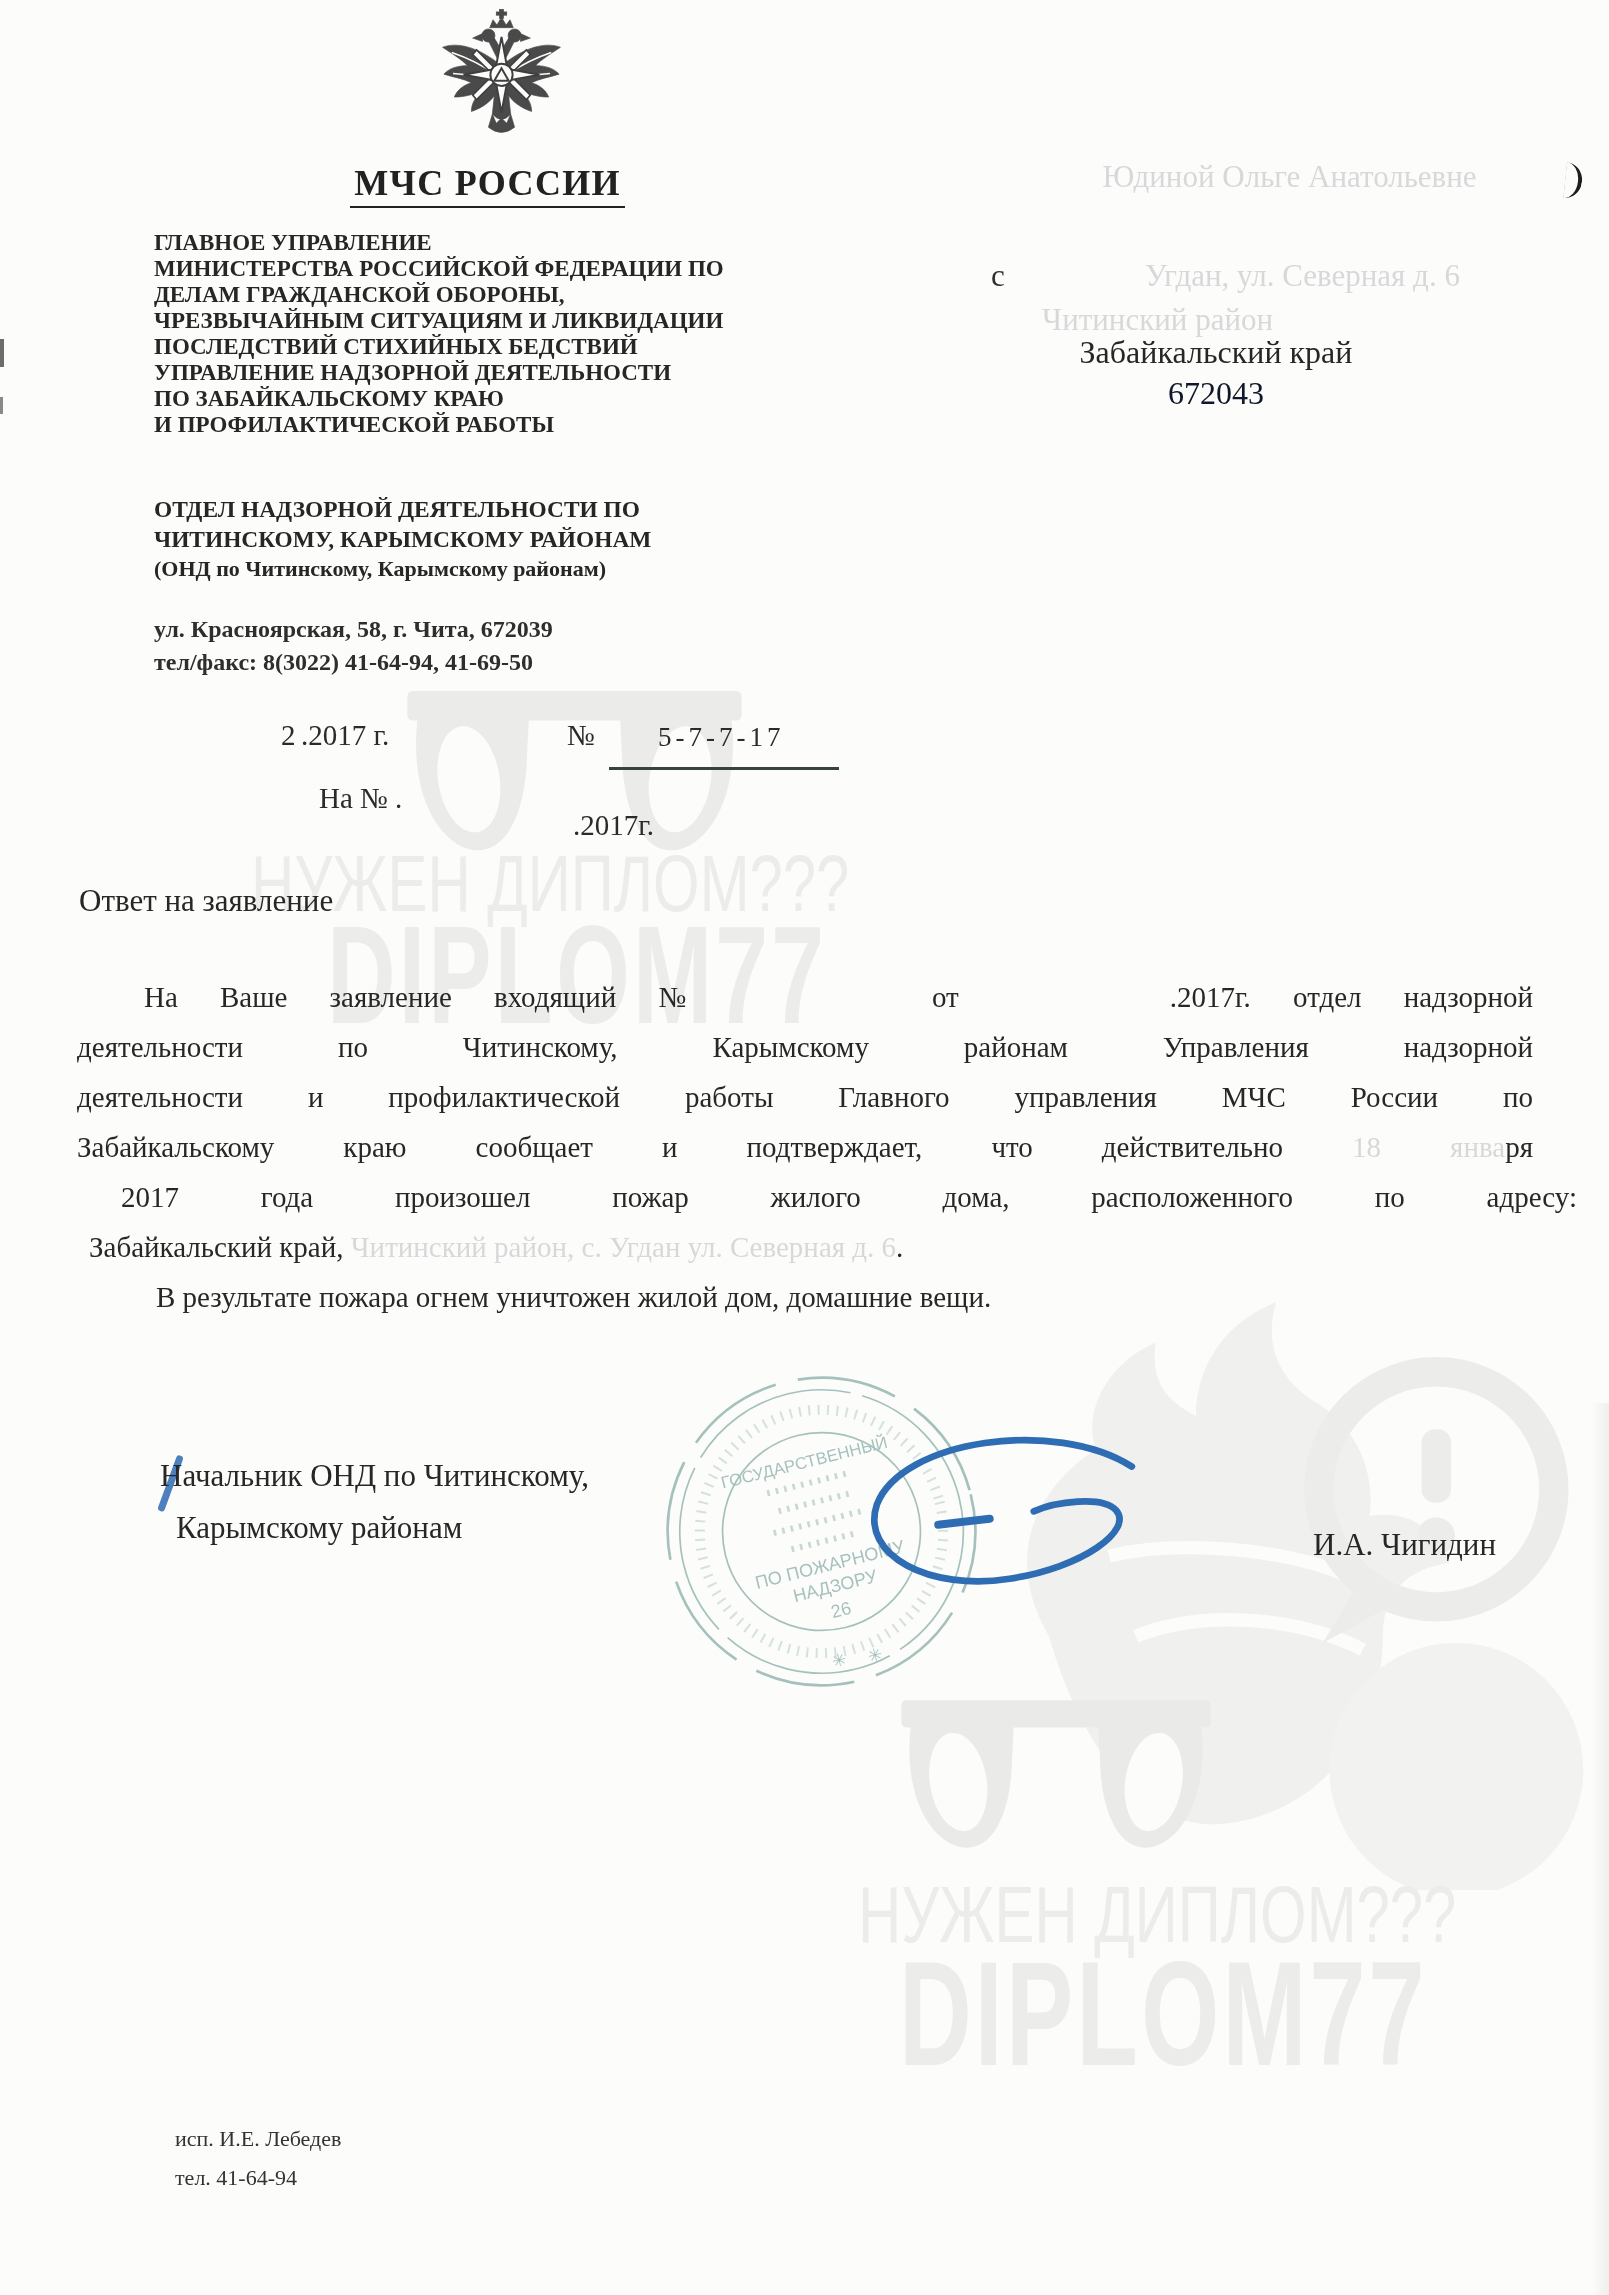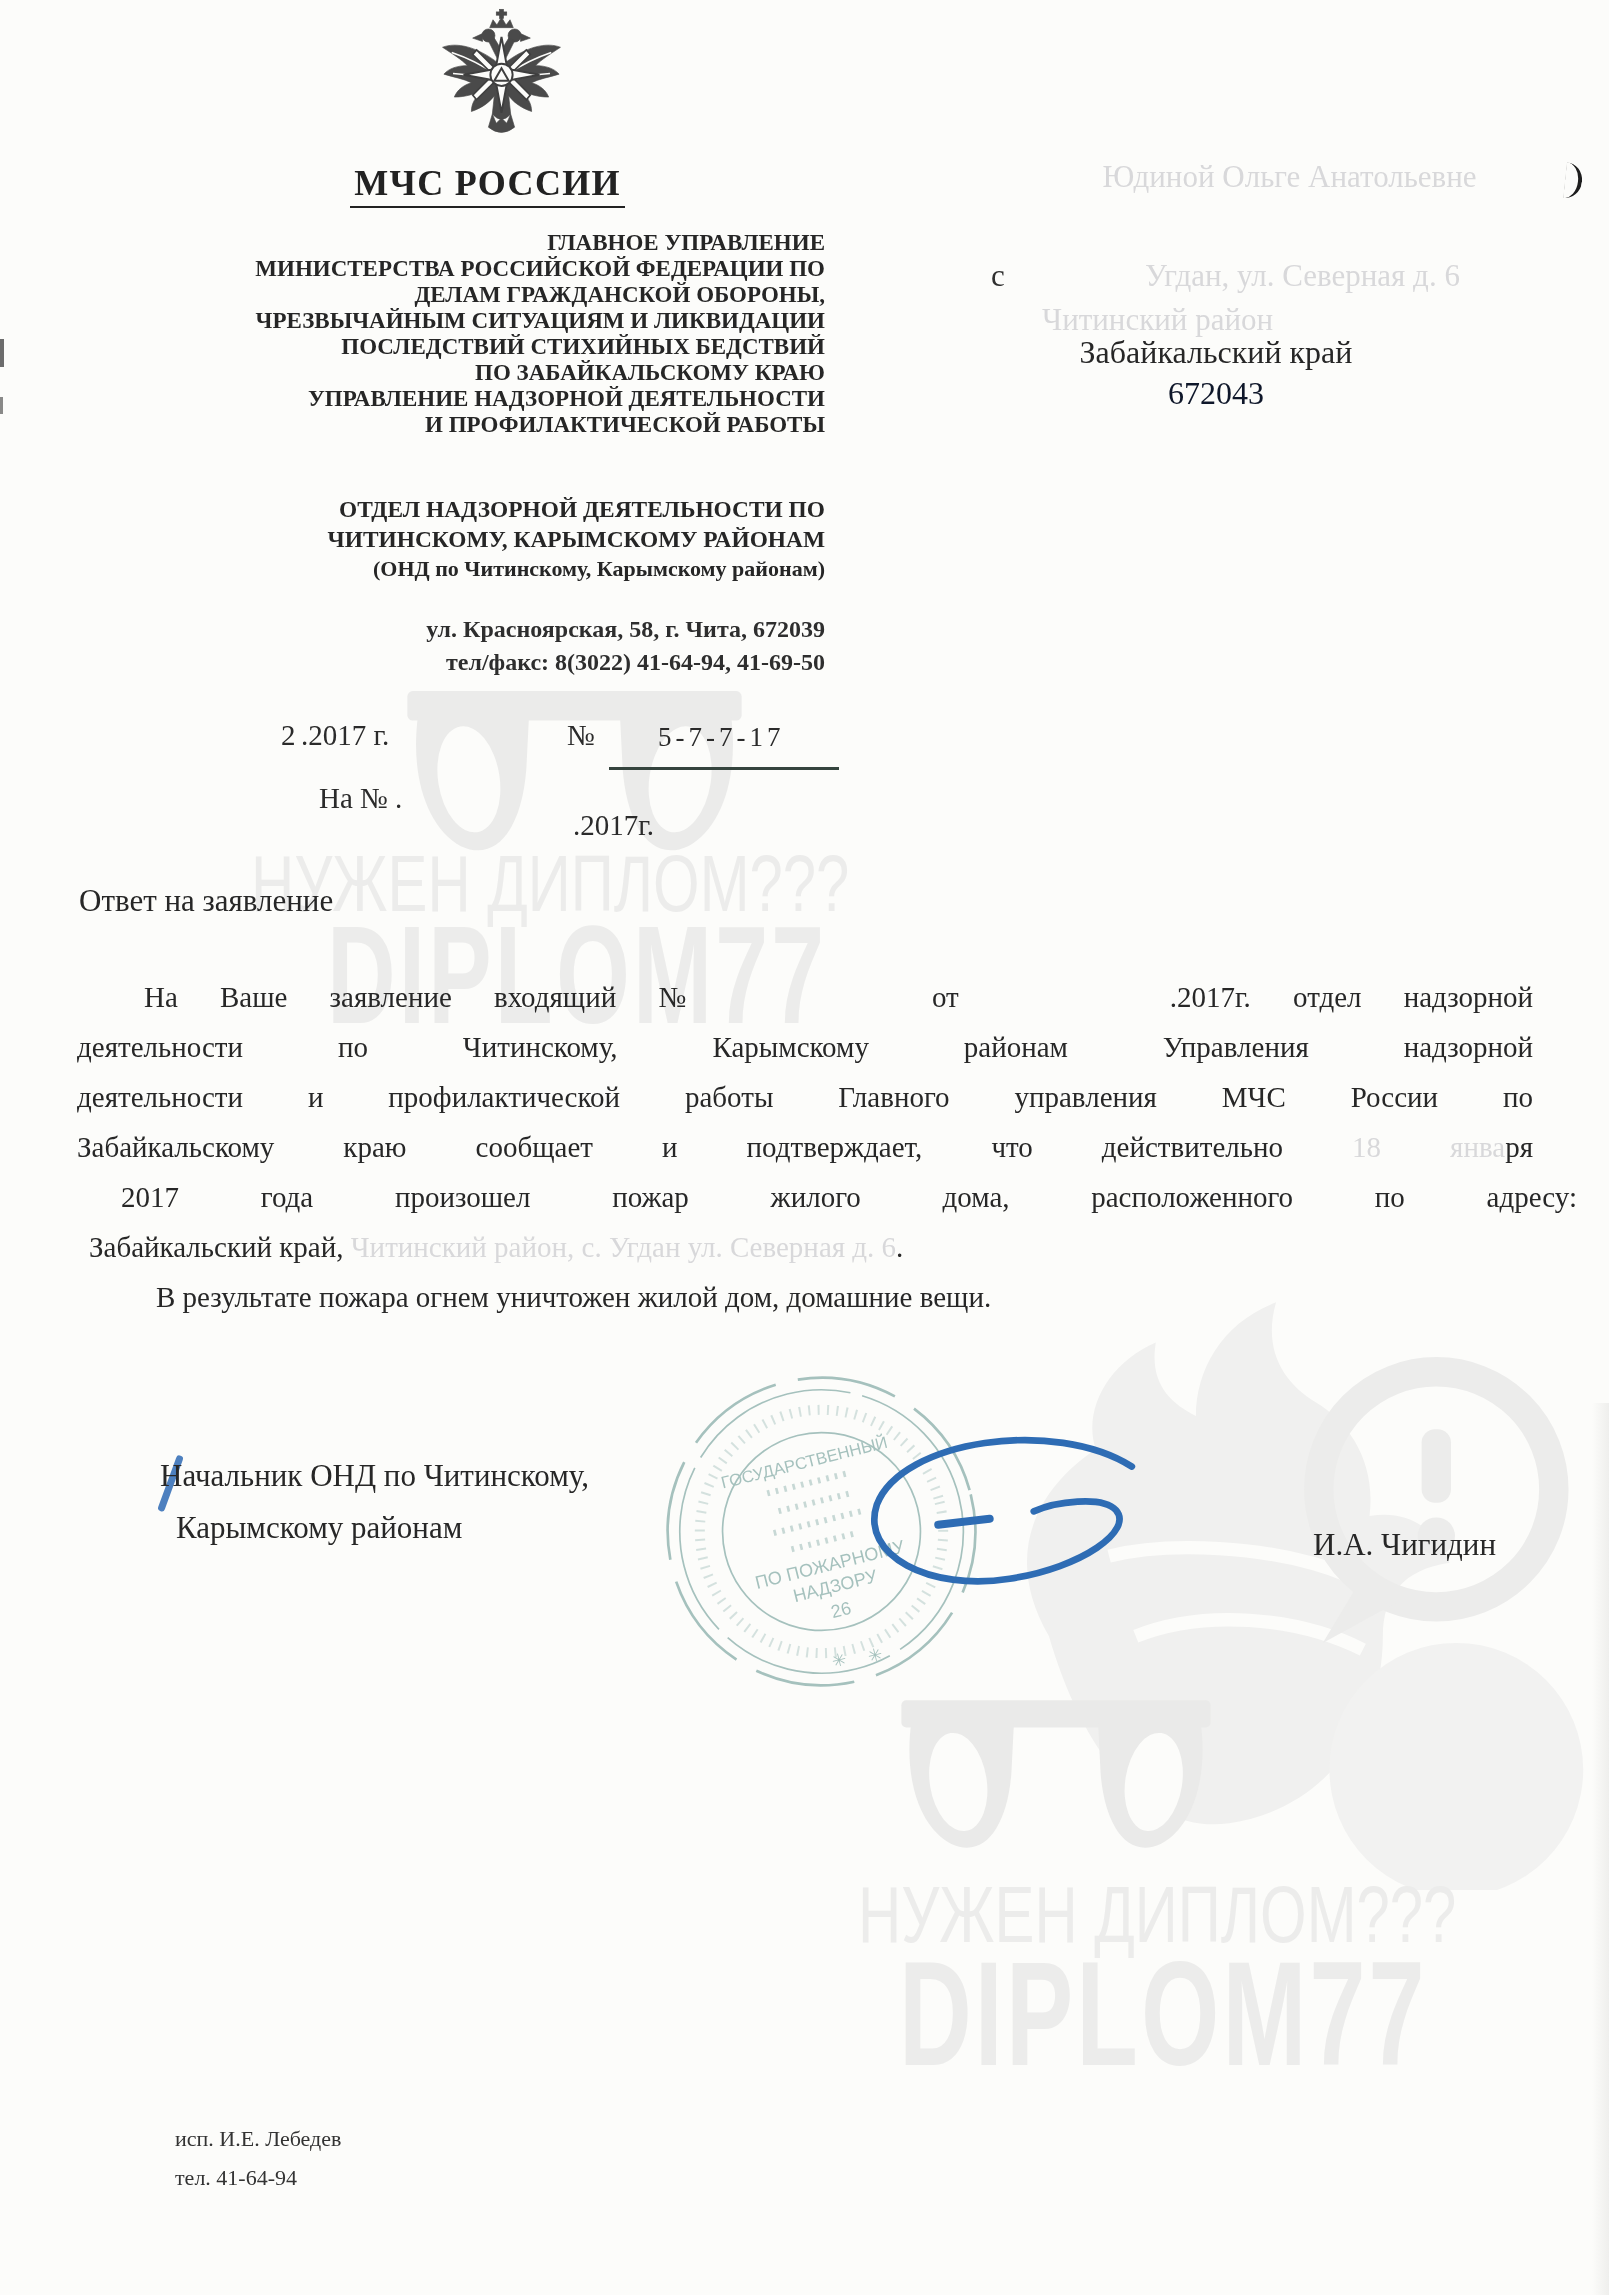--- a/index.html
+++ b/index.html
@@ -6,21 +6,21 @@
   #page{
     position:relative;
     width:1609px;height:2295px;
     background:#fcfcfa;
     overflow:hidden;
     font-family:"Liberation Serif","DejaVu Serif",serif;
     color:#2b2b2b;
   }
   .abs{position:absolute;}
   
-  .center-col{left:154px;width:671px;text-align:right;}
+  .center-col{left:154px;width:671px;text-align:left;}
   .agency-title{top:162px;left:334px;width:307px;text-align:center;font-size:36px;font-weight:bold;letter-spacing:1.3px;color:#222;}
   .agency-title span{border-bottom:2.7px solid #222;padding:0 4px 2.7px 4px;}
   .lh-line{font-size:23px;font-weight:bold;line-height:26px;color:#262626;}
   .dep-line{font-size:23.4px;font-weight:bold;line-height:30px;color:#262626;}
   .dep-line.small{font-size:22px;}
   .addr-line{font-size:24px;font-weight:bold;line-height:33px;color:#2e2e2e;}
   
   .faint{color:#d8d8da;}
   .faint-pink{color:#e2d7d4;}
   .recipient-name{top:159px;left:1002px;width:575px;font-size:31px;text-align:center;}
@@ -133,22 +133,22 @@
   <div class="abs agency-title">
     <span>МЧС РОССИИ</span>
   </div>
 
   <div class="abs center-col" style="top:230px;">
     <div class="lh-line">ГЛАВНОЕ УПРАВЛЕНИЕ</div>
     <div class="lh-line">МИНИСТЕРСТВА РОССИЙСКОЙ ФЕДЕРАЦИИ ПО</div>
     <div class="lh-line">ДЕЛАМ ГРАЖДАНСКОЙ ОБОРОНЫ,</div>
     <div class="lh-line">ЧРЕЗВЫЧАЙНЫМ СИТУАЦИЯМ И ЛИКВИДАЦИИ</div>
     <div class="lh-line">ПОСЛЕДСТВИЙ СТИХИЙНЫХ БЕДСТВИЙ</div>
+    <div class="lh-line">УПРАВЛЕНИЕ НАДЗОРНОЙ ДЕЯТЕЛЬНОСТИ</div>
     <div class="lh-line">ПО ЗАБАЙКАЛЬСКОМУ КРАЮ</div>
-    <div class="lh-line">УПРАВЛЕНИЕ НАДЗОРНОЙ ДЕЯТЕЛЬНОСТИ</div>
     <div class="lh-line">И ПРОФИЛАКТИЧЕСКОЙ РАБОТЫ</div>
   </div>
 
   <div class="abs center-col" style="top:494px;">
     <div class="dep-line">ОТДЕЛ НАДЗОРНОЙ ДЕЯТЕЛЬНОСТИ ПО</div>
     <div class="dep-line">ЧИТИНСКОМУ, КАРЫМСКОМУ РАЙОНАМ</div>
     <div class="dep-line small">(ОНД по Читинскому, Карымскому районам)</div>
   </div>
 
   <div class="abs center-col" style="top:613px;">

